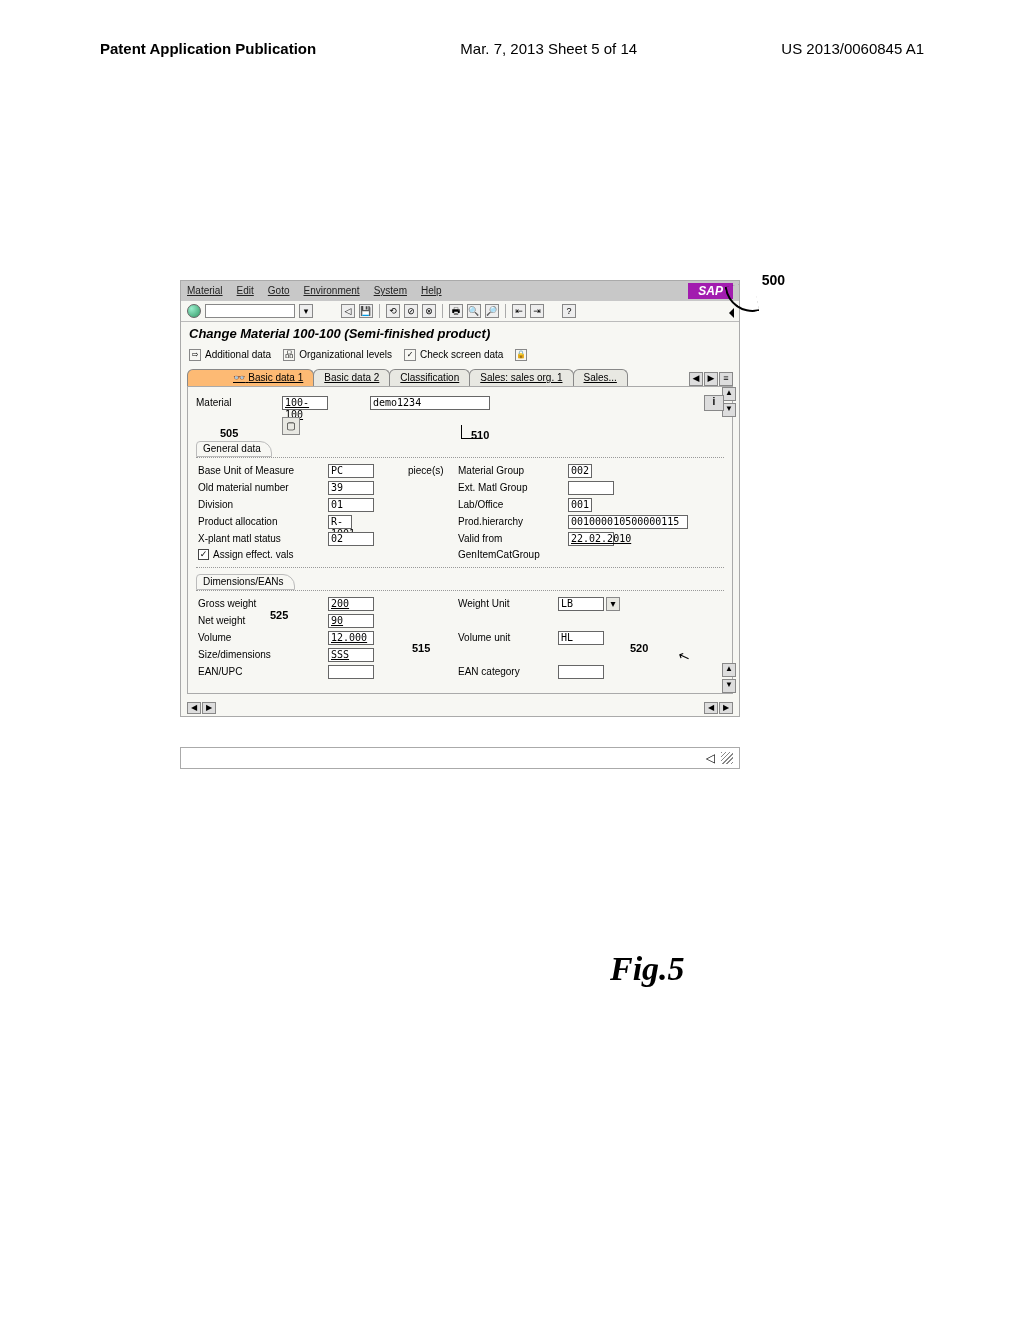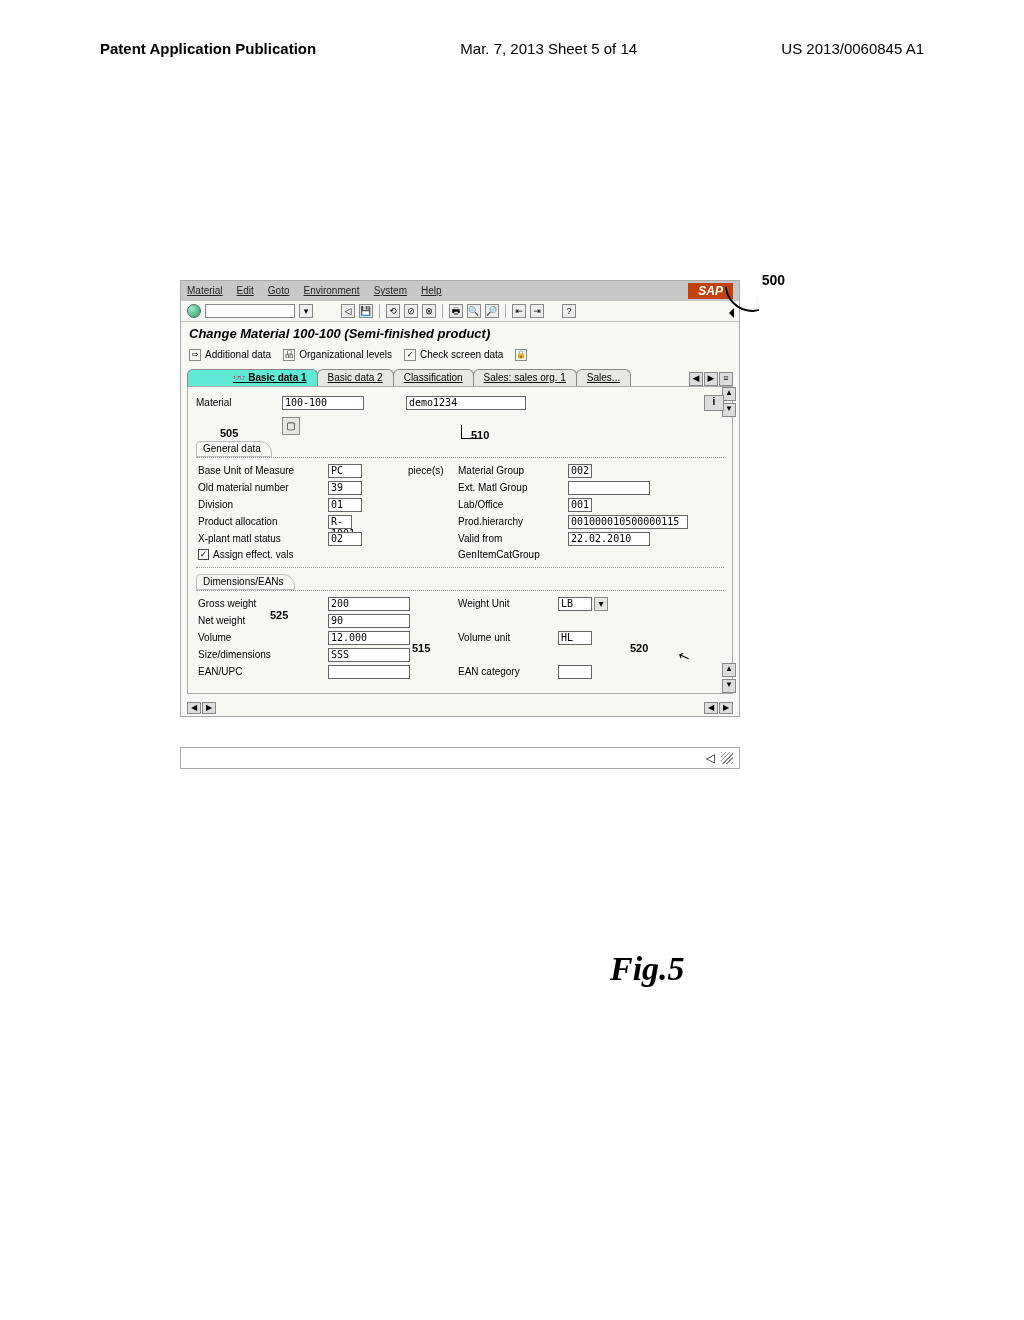--- a/index.html
+++ b/index.html
@@ -60,21 +60,21 @@
     background: #c8c8c8;
     display: flex;
     justify-content: space-between;
     align-items: center;
     padding: 2px 6px;
     height: 20px;
   }
   .menu-items { display: flex; gap: 14px; color: #222; }
   .menu-items span { text-decoration: underline; }
   .sap-logo {
-    background: #c2410c;
+    background: #a21caf;
     color: #fff;
     font-weight: bold;
     font-style: italic;
     padding: 1px 10px;
     font-size: 12px;
   }
   .toolbar {
     display: flex;
     align-items: center;
     gap: 4px;
@@ -130,21 +130,21 @@
   .tab {
     border: 1px solid #888;
     border-bottom: none;
     border-radius: 6px 6px 0 0;
     padding: 2px 10px;
     background: #e8e8e2;
     font-size: 10px;
     text-decoration: underline;
     margin-right: -1px;
   }
-  .tab.active { background: #5eead4; font-weight: bold; padding-left: 45px; }
+  .tab.active { background: #fdba74; font-weight: normal; padding-left: 45px; }
   .tab-nav {
     margin-left: auto;
     display: flex;
     gap: 1px;
   }
   .tab-nav-btn {
     width: 14px; height: 14px;
     border: 1px solid #888;
     background: #ddd;
     font-size: 9px;
@@ -177,23 +177,23 @@
   .fld-label-s { width: 80px; }
   .input {
     border: 1px solid #666;
     background: #fff;
     height: 14px;
     padding: 0 2px;
     font-size: 10px;
     font-family: monospace;
   }
   .input-sm { width: 24px; }
-  .input-md { width: 82px; }
+  .input-md { width: 46px; text-decoration: underline; }
   .input-lg { width: 120px; }
-  .input-xs { width: 34px; }
+  .input-xs { width: 46px; }
   .help-btn {
     width: 18px; height: 18px;
     border: 1px solid #888;
     background: #e8e8e2;
     display: inline-flex;
     align-items: center;
     justify-content: center;
     font-size: 10px;
   }
   .info-btn {

